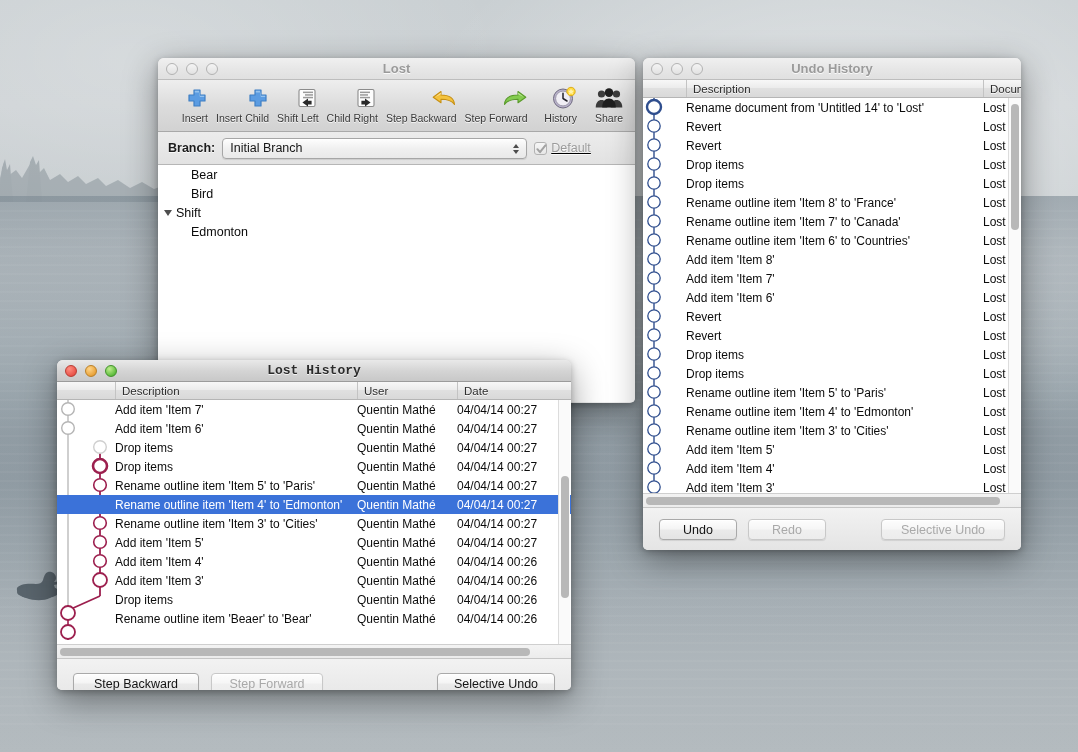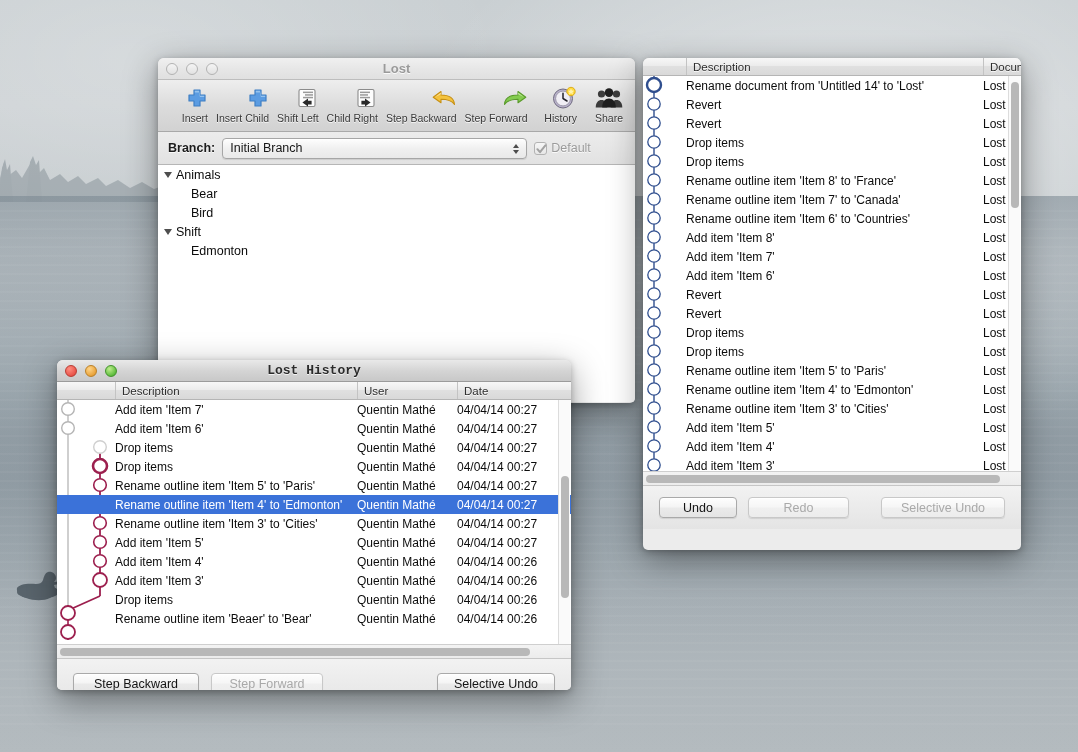--- a/index.html
+++ b/index.html
@@ -135,21 +135,21 @@
     display: flex; align-items: center; padding: 0 22px 0 7px;
     font-size: 12.5px; color: #161616;
   }
   #branch-stepper {
     position: absolute; right: 3px; top: 1px; width: 15px; height: 18px;
     display: flex; flex-direction: column; align-items: center; justify-content: center; gap: 2px;
   }
   .sv-up, .sv-dn { width: 0; height: 0; border-left: 3.5px solid transparent; border-right: 3.5px solid transparent; }
   .sv-up { border-bottom: 4.5px solid #4c4c4c; }
   .sv-dn { border-top: 4.5px solid #4c4c4c; }
-  #default-wrap { display: flex; align-items: center; gap: 4px; }
+  #default-wrap { display: flex; align-items: center; gap: 4px; text-decoration: underline; }
   #default-box {
     width: 13px; height: 13px; border-radius: 3px;
     background: linear-gradient(to bottom, #f6f6f6, #e7e7e7);
     border: 1px solid #b3b3b3; position: relative;
   }
   #default-box svg { position: absolute; left: 1px; top: 0px; }
   #default-label { font-size: 12.5px; color: #9b9b9b; text-shadow: 0 1px 0 rgba(255,255,255,0.8); }
   #outline {
     background: #ffffff; height: 237px; overflow: hidden;
     font-size: 12.5px; color: #0b0b0b;
@@ -377,41 +377,45 @@
         <span id="default-box">
           <svg width="11" height="12" viewBox="0 0 11 12">
             <path d="M1.4,6.2 L4,9.2 L9.4,2.3" stroke="#a2a2a2" stroke-width="2" fill="none" stroke-linecap="round" stroke-linejoin="round"></path>
           </svg>
         </span>
         <span id="default-label">Default</span>
       </div>
     </div>
 
     <div id="outline">
-      <div class="ol-row" style="padding-left:6px">
-        <span class="ol-tri"></span>
-        <span>Animals</span>
-      </div>
       <div class="ol-row" style="padding-left:33px">
         <span>Bear</span>
       </div>
       <div class="ol-row" style="padding-left:33px">
         <span>Bird</span>
       </div>
       <div class="ol-row" style="padding-left:6px">
         <span class="ol-tri"></span>
         <span>Shift</span>
       </div>
       <div class="ol-row" style="padding-left:33px">
         <span>Edmonton</span>
       </div>
     </div>
   </div>
 
   <div class="window" id="win-undo">
+    <div class="titlebar inactive">
+      <div class="traffic">
+        <span class="light close"></span>
+        <span class="light min"></span>
+        <span class="light max"></span>
+      </div>
+      <div class="wtitle">Undo History</div>
+    </div>
 
     <div class="hdr">
       <div class="hcell nodiv" style="width:43px"></div>
       <div class="hcell" style="width:297px">Description</div>
       <div class="hcell" style="flex:1">Document</div>
     </div>
 
     <div class="listbody" id="undo-list">
       <svg class="graphlayer" width="43" height="420" viewBox="0 0 43 420">
         <line x1="11" y1="0" x2="11" y2="420" stroke="#2f4e8e" stroke-width="1.4"></line>
@@ -548,21 +552,21 @@
         <div class="thumb" style="top:6px; height:126px;"></div>
       </div>
     </div>
 
     <div class="scrollh">
       <div class="thumbh" style="width:354px;"></div>
     </div>
 
     <div class="btnbar" style="height:44px; padding:0 16px;">
       <div class="mbtn" style="width:78px; padding:0;">Undo</div>
-      <div class="mbtn disabled" style="width:101px; padding:0; margin-left:11px;">Redo</div>
+      <div class="mbtn disabled" style="width:78px; padding:0; margin-left:11px;">Redo</div>
       <div class="mbtn disabled" style="width:124px; padding:0; margin-left:auto;">Selective Undo</div>
     </div>
   </div>
 
   <div class="window" id="win-losthist">
     <div class="titlebar active">
       <div class="traffic">
         <span class="light close"></span>
         <span class="light min"></span>
         <span class="light max"></span>

